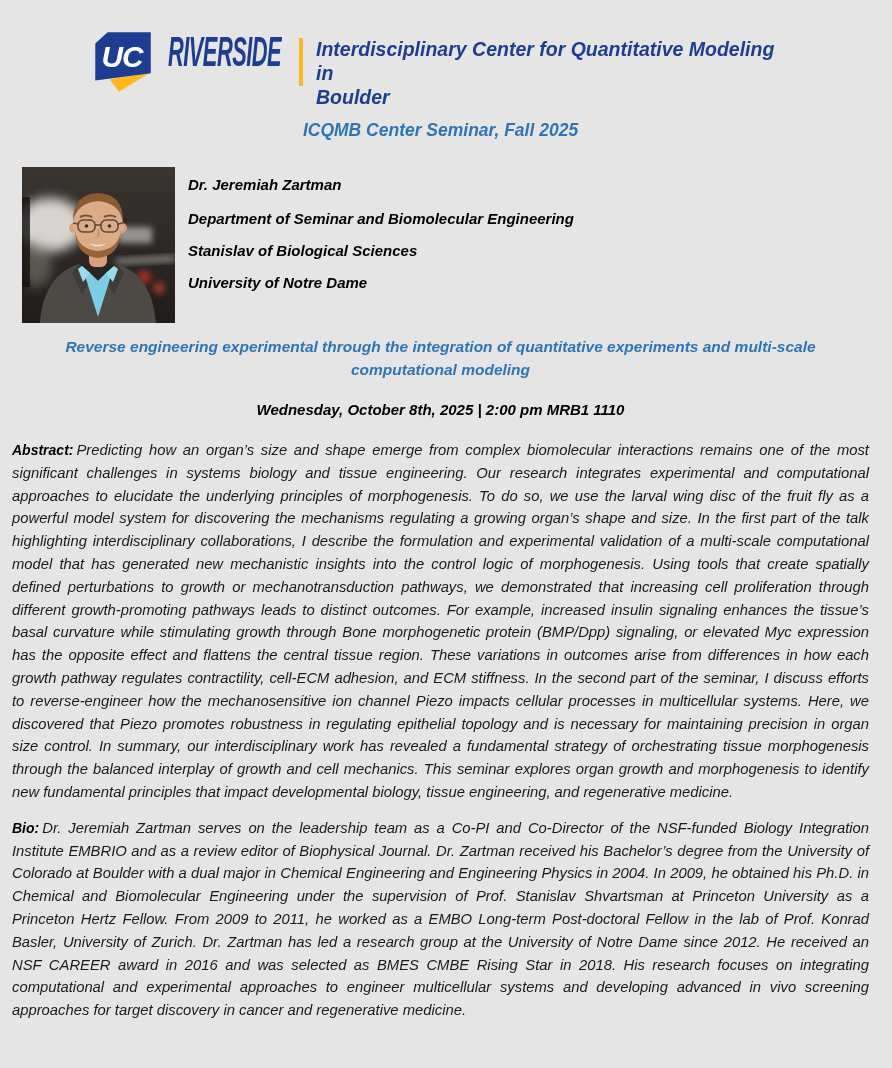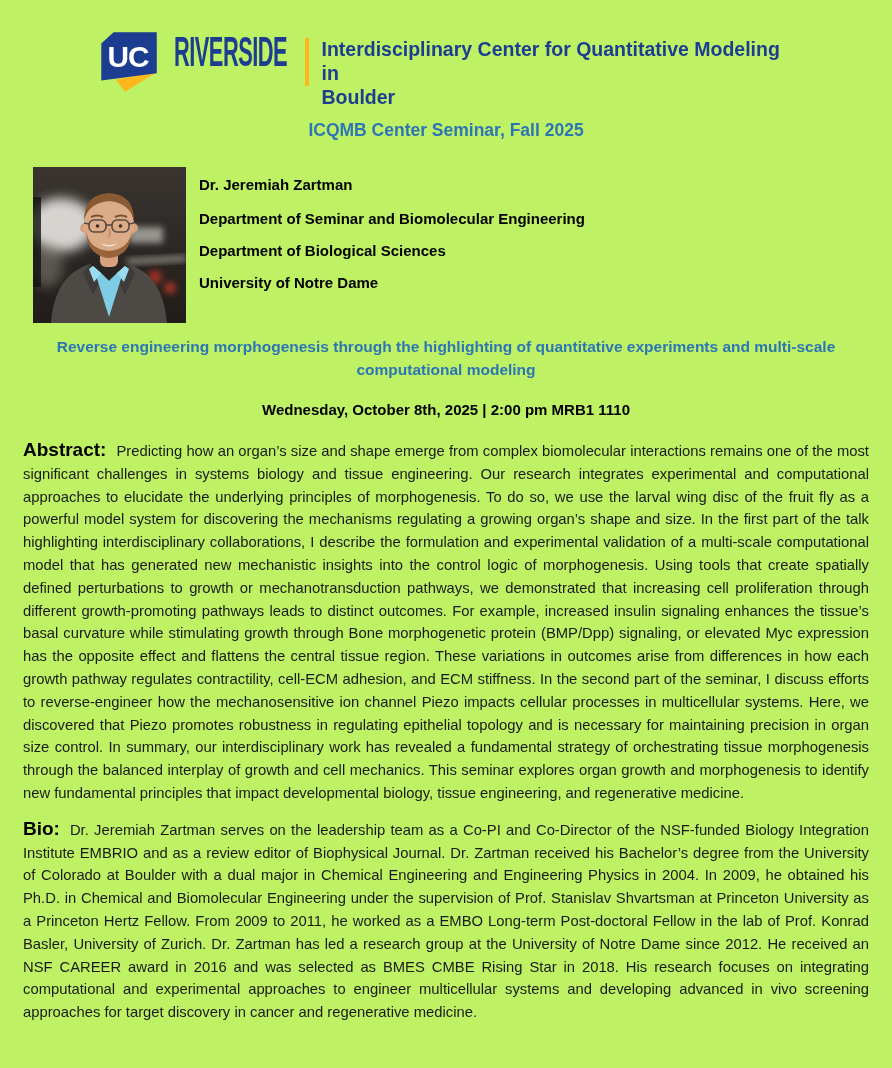--- a/index.html
+++ b/index.html
@@ -5,26 +5,27 @@
   :root{
     --brand_blue:#1d3d91;
     --brand_gold:#FFB81C;
     --accent_blue:#2E75B6;
     --text:#1a1a1a;
   }
   *{margin:0;padding:0;box-sizing:border-box;}
   html,body{background:#ffffff;}
   .page{
     width:892px;height:1068px;
-    background:#bef264;
+    background:#e5e5e5;
     font-family:"Liberation Sans","DejaVu Sans",sans-serif;
     color:var(--text);
-    padding:28px 23px 10px 23px;
+    padding:28px 23px 10px 12px;
     overflow:hidden;
     position:relative;
+    font-style:italic;
   }
   
   .logo-row{
     display:flex;justify-content:center;align-items:flex-start;
     gap:9px;height:72px;
   }
   .uc-tab{flex:0 0 auto;}
   .wordmark-wrap{
     width:118px;height:68px;display:flex;overflow:visible;
   }
@@ -67,21 +68,21 @@
     margin-top:20px;text-align:center;
     font-size:15px;font-weight:700;color:#000;
   }
   
   .para{
     margin-top:21px;
     text-align:justify;
     font-size:14.8px;line-height:22.8px;color:var(--text);
   }
   .para + .para{margin-top:13px;}
-  .para b{font-size:19px;font-weight:700;color:#000;margin-right:10px;}
+  .para b{font-size:14px;font-weight:700;color:#000;margin-right:3px;}
 </style>
 </head>
 <body>
 
 <div class="page">
 
   <header class="logo-row">
     <svg class="uc-tab" width="74" height="68" viewBox="0 0 72 66" aria-hidden="true">
       <polygon points="24,50 64,43 33,62" fill="#FFB81C"></polygon>
       <polygon points="10,15 22,4 64,4 64,44 10,51" fill="#1d3d91"></polygon>
@@ -151,25 +152,25 @@
       <line x1="96" y1="57" x2="101" y2="56" stroke="#5a4a3f" stroke-width="1.4"></line>
 
       <circle cx="64.5" cy="59" r="1.8" fill="#3c2e22"></circle>
       <circle cx="87.5" cy="59" r="1.8" fill="#3c2e22"></circle>
       <path d="M76,62 Q78,68 75,70" stroke="#c08c66" stroke-width="1.6" fill="none"></path>
       <path d="M67,76 Q76,83 85,76 Q76,80 67,76 Z" fill="#f3e6d8"></path>
     </svg>
     <div class="speaker-info">
       <div class="speaker-name">Dr. Jeremiah Zartman</div>
       <div class="speaker-line">Department of Seminar and Biomolecular Engineering</div>
-      <div class="speaker-line">Department of Biological Sciences</div>
+      <div class="speaker-line">Stanislav of Biological Sciences</div>
       <div class="speaker-line">University of Notre Dame</div>
     </div>
   </section>
 
-  <div class="talk-title">Reverse engineering morphogenesis through the highlighting of quantitative experiments and multi-scale computational modeling</div>
+  <div class="talk-title">Reverse engineering experimental through the integration of quantitative experiments and multi-scale computational modeling</div>
   <div class="talk-datetime">Wednesday, October 8th, 2025 | 2:00 pm MRB1 1110</div>
 
   <p class="para"><b>Abstract:</b><span>Predicting how an organ’s size and shape emerge from complex biomolecular interactions remains one of the most significant challenges in systems biology and tissue engineering. Our research integrates experimental and computational approaches to elucidate the underlying principles of morphogenesis. To do so, we use the larval wing disc of the fruit fly as a powerful model system for discovering the mechanisms regulating a growing organ’s shape and size. In the first part of the talk highlighting interdisciplinary collaborations, I describe the formulation and experimental validation of a multi-scale computational model that has generated new mechanistic insights into the control logic of morphogenesis. Using tools that create spatially defined perturbations to growth or mechanotransduction pathways, we demonstrated that increasing cell proliferation through different growth-promoting pathways leads to distinct outcomes. For example, increased insulin signaling enhances the tissue’s basal curvature while stimulating growth through Bone morphogenetic protein (BMP/Dpp) signaling, or elevated Myc expression has the opposite effect and flattens the central tissue region. These variations in outcomes arise from differences in how each growth pathway regulates contractility, cell-ECM adhesion, and ECM stiffness. In the second part of the seminar, I discuss efforts to reverse-engineer how the mechanosensitive ion channel Piezo impacts cellular processes in multicellular systems. Here, we discovered that Piezo promotes robustness in regulating epithelial topology and is necessary for maintaining precision in organ size control. In summary, our interdisciplinary work has revealed a fundamental strategy of orchestrating tissue morphogenesis through the balanced interplay of growth and cell mechanics. This seminar explores organ growth and morphogenesis to identify new fundamental principles that impact developmental biology, tissue engineering, and regenerative medicine.</span></p>
 
   <p class="para"><b>Bio:</b><span>Dr. Jeremiah Zartman serves on the leadership team as a Co-PI and Co-Director of the NSF-funded Biology Integration Institute EMBRIO and as a review editor of Biophysical Journal. Dr. Zartman received his Bachelor’s degree from the University of Colorado at Boulder with a dual major in Chemical Engineering and Engineering Physics in 2004. In 2009, he obtained his Ph.D. in Chemical and Biomolecular Engineering under the supervision of Prof. Stanislav Shvartsman at Princeton University as a Princeton Hertz Fellow. From 2009 to 2011, he worked as a EMBO Long-term Post-doctoral Fellow in the lab of Prof. Konrad Basler, University of Zurich. Dr. Zartman has led a research group at the University of Notre Dame since 2012. He received an NSF CAREER award in 2016 and was selected as BMES CMBE Rising Star in 2018. His research focuses on integrating computational and experimental approaches to engineer multicellular systems and developing advanced in vivo screening approaches for target discovery in cancer and regenerative medicine.</span></p>
 
 </div>
 
 </body></html>

